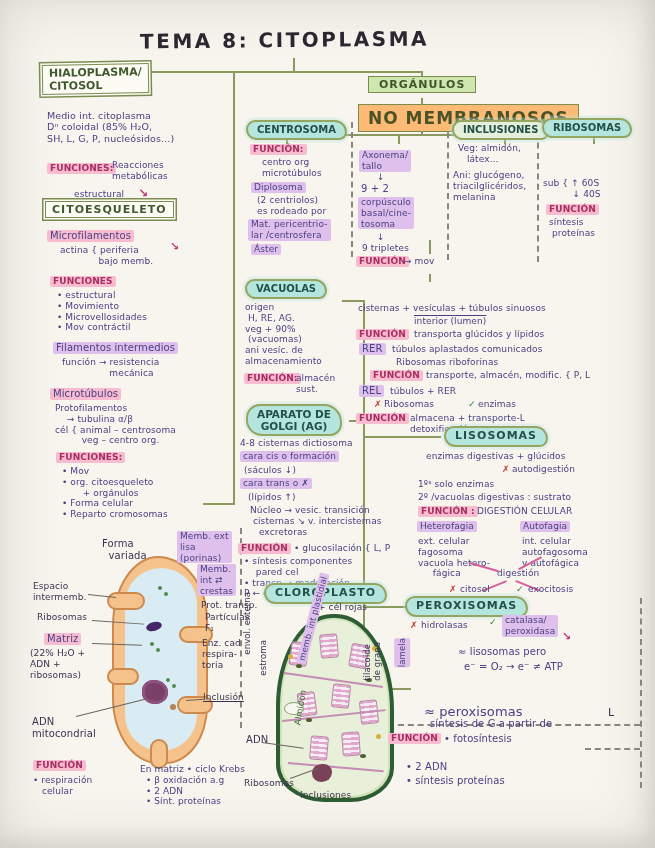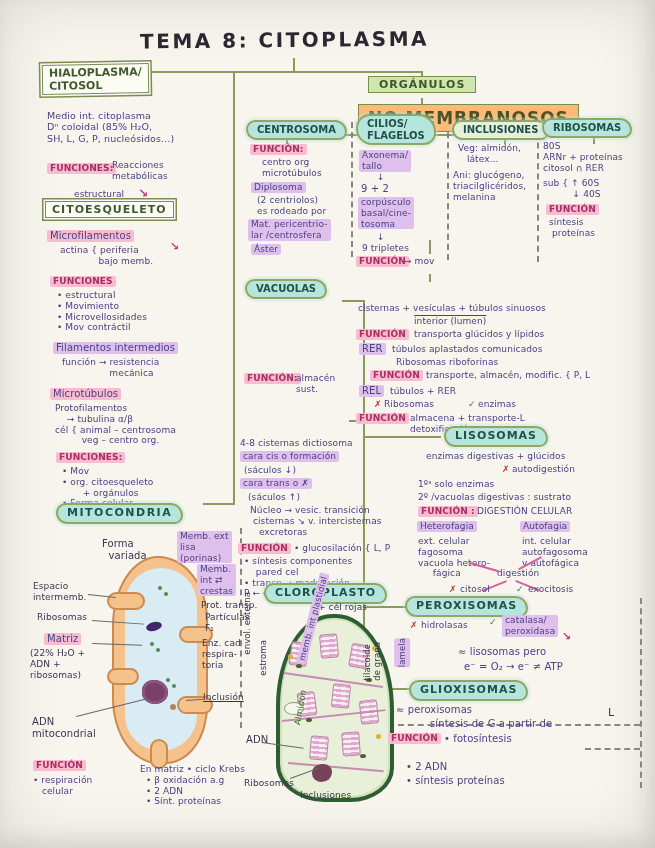--- a/index.html
+++ b/index.html
@@ -117,21 +117,20 @@
     → tubulina α/β
 cél { animal – centrosoma
          veg – centro org.</div>
   <div class="t funcion" style="left:56px;top:452px">FUNCIONES:</div>
   <div class="t" style="left:62px;top:466px">• Mov
 • org. citoesqueleto
        + orgánulos
 • Forma celular
 • Reparto cromosomas</div>
 
-  <div class="cloud" style="left:56px;top:503px;letter-spacing:1.5px">MITOCONDRIA</div>
   <div class="t ink2" style="left:102px;top:538px;font-size:10px">Forma
   variada</div>
 
   <div class="mito">
     <div class="mito-outer"></div>
     <div class="mito-inner"></div>
     <div class="crista" style="left:-5px;top:36px;width:34px;height:14px"></div>
     <div class="crista" style="right:-5px;top:70px;width:30px;height:13px"></div>
     <div class="crista" style="left:-5px;top:112px;width:28px;height:13px"></div>
     <div class="crista" style="right:-5px;top:140px;width:32px;height:14px"></div>
@@ -190,45 +189,40 @@
   <div class="t funcion" style="left:250px;top:144px">FUNCIÓN:</div>
   <div class="t" style="left:262px;top:157px">centro org
 microtúbulos</div>
   <div class="t hl-purple" style="left:251px;top:182px">Diplosoma</div>
   <div class="t" style="left:257px;top:195px">(2 centriolos)
 es rodeado por</div>
   <div class="t hl-purple" style="left:248px;top:219px">Mat. pericentrio-
 lar /centrosfera</div>
   <div class="t hl-purple" style="left:251px;top:244px">Áster</div>
 
-  <div class="cloud" style="left:356px;top:114px;font-size:10px">CILIOS/
-FLAGELOS</div>
   <div class="t hl-purple" style="left:359px;top:150px">Axonema/
 tallo</div>
   <div class="t" style="left:377px;top:172px">↓</div>
   <div class="t" style="left:361px;top:183px;font-size:10px">9 + 2</div>
   <div class="t hl-purple" style="left:358px;top:197px">corpúsculo
 basal/cine-
 tosoma</div>
   <div class="t" style="left:377px;top:232px">↓</div>
   <div class="t" style="left:362px;top:243px">9 tripletes</div>
   <div class="t funcion" style="left:356px;top:256px">FUNCIÓN</div>
   <div class="t" style="left:404px;top:256px">→ mov</div>
 
   <div class="cloud pale" style="left:452px;top:120px;font-size:10px">INCLUSIONES</div>
   <div class="t" style="left:458px;top:143px">Veg: almidón,
    látex...</div>
   <div class="t" style="left:453px;top:170px">Ani: glucógeno,
 triacilglicéridos,
 melanina</div>
 
   <div class="cloud" style="left:542px;top:118px;font-size:10px">RIBOSOMAS</div>
-  <div class="t" style="left:543px;top:141px">80S
-ARNr + proteínas
-citosol ∩ RER</div>
   <div class="t" style="left:543px;top:178px">sub { ↑ 60S
           ↓ 40S</div>
   <div class="t funcion" style="left:546px;top:204px">FUNCIÓN</div>
   <div class="t" style="left:549px;top:217px">síntesis
  proteínas</div>
 
 
   <div class="t" style="left:358px;top:303px">cisternas + vesículas + túbulos sinuosos</div>
   <div class="t ovl" style="left:414px;top:316px">interior (lumen)</div>
   <div class="t funcion" style="left:356px;top:329px">FUNCIÓN</div>
@@ -242,29 +236,37 @@
   <div class="t" style="left:390px;top:386px">túbulos + RER</div>
   <div class="t cross" style="left:374px;top:399px">✗</div>
   <div class="t" style="left:384px;top:399px">Ribosomas</div>
   <div class="t check" style="left:468px;top:399px">✓</div>
   <div class="t" style="left:478px;top:399px">enzimas</div>
   <div class="t funcion" style="left:356px;top:413px">FUNCIÓN</div>
   <div class="t" style="left:410px;top:413px">almacena + transporte-L
 detoxificación</div>
 
   <div class="cloud" style="left:245px;top:279px;font-size:10px">VACUOLAS</div>
+  <div class="t" style="left:245px;top:302px">origen
+ H, RE, AG.
+veg + 90%
+ (vacuomas)
+ani vesíc. de
+almacenamiento</div>
   <div class="t funcion" style="left:244px;top:373px">FUNCIÓN:</div>
   <div class="t" style="left:296px;top:373px">almacén
 sust.</div>
 
+  <div class="cloud" style="left:246px;top:404px;font-size:10.5px;text-align:center">APARATO DE
+GOLGI (AG)</div>
   <div class="t" style="left:240px;top:438px">4-8 cisternas dictiosoma</div>
   <div class="t hl-purple" style="left:240px;top:451px">cara cis o formación</div>
   <div class="t" style="left:244px;top:465px">(sáculos ↓)</div>
   <div class="t hl-purple" style="left:240px;top:478px">cara trans o ✗</div>
-  <div class="t" style="left:248px;top:492px">(sáculos ↑)</div>
+  <div class="t" style="left:248px;top:492px">(lípidos ↑)</div>
   <div class="t" style="left:250px;top:505px">Núcleo → vesic. transición
  cisternas ↘ v. intercisternas
    excretoras</div>
   <div class="t funcion" style="left:238px;top:543px">FUNCIÓN</div>
   <div class="t" style="left:294px;top:543px">• glucosilación { L, P</div>
   <div class="t" style="left:244px;top:556px">• síntesis componentes
     pared cel
 • transp → maduración
 P ← excreción ← almacén</div>
 
@@ -298,22 +300,21 @@
   <div class="cloud" style="left:405px;top:596px;letter-spacing:1px">PEROXISOMAS</div>
   <div class="t cross" style="left:410px;top:620px">✗</div>
   <div class="t" style="left:421px;top:620px">hidrolasas</div>
   <div class="t check" style="left:489px;top:617px">✓</div>
   <div class="t hl-purple" style="left:502px;top:615px">catalasa/
 peroxidasa</div>
   <div class="t mag" style="left:562px;top:630px;font-size:11px">↘</div>
   <div class="t" style="left:458px;top:646px;font-size:10px">≈ lisosomas pero</div>
   <div class="t" style="left:464px;top:661px;font-size:10px">e⁻ = O₂ → e⁻ ≠ ATP</div>
 
-  <div class="cloud" style="left:409px;top:680px;letter-spacing:1px">GLIOXISOMAS</div>
-  <div class="t" style="left:396px;top:704px;font-size:10px">≈ peroxisomas</div>
+  <div class="t" style="left:424px;top:704px;font-size:13px">≈ peroxisomas</div>
   <div class="t" style="left:430px;top:718px;font-size:10px">síntesis de G a partir de</div>
   <div class="t ink2 b" style="left:608px;top:706px;font-size:11px">L</div>
 
   <div class="cloud" style="left:264px;top:583px;letter-spacing:1px">CLOROPLASTO</div>
   <div class="t ink2" style="left:318px;top:602px">+ cél rojas</div>
 
   <div class="chloro">
     <div class="ch-outer"></div>
     <div class="ch-inner"></div>
     <div class="grana" style="left:14px;top:28px;transform:rotate(8deg)"></div>

